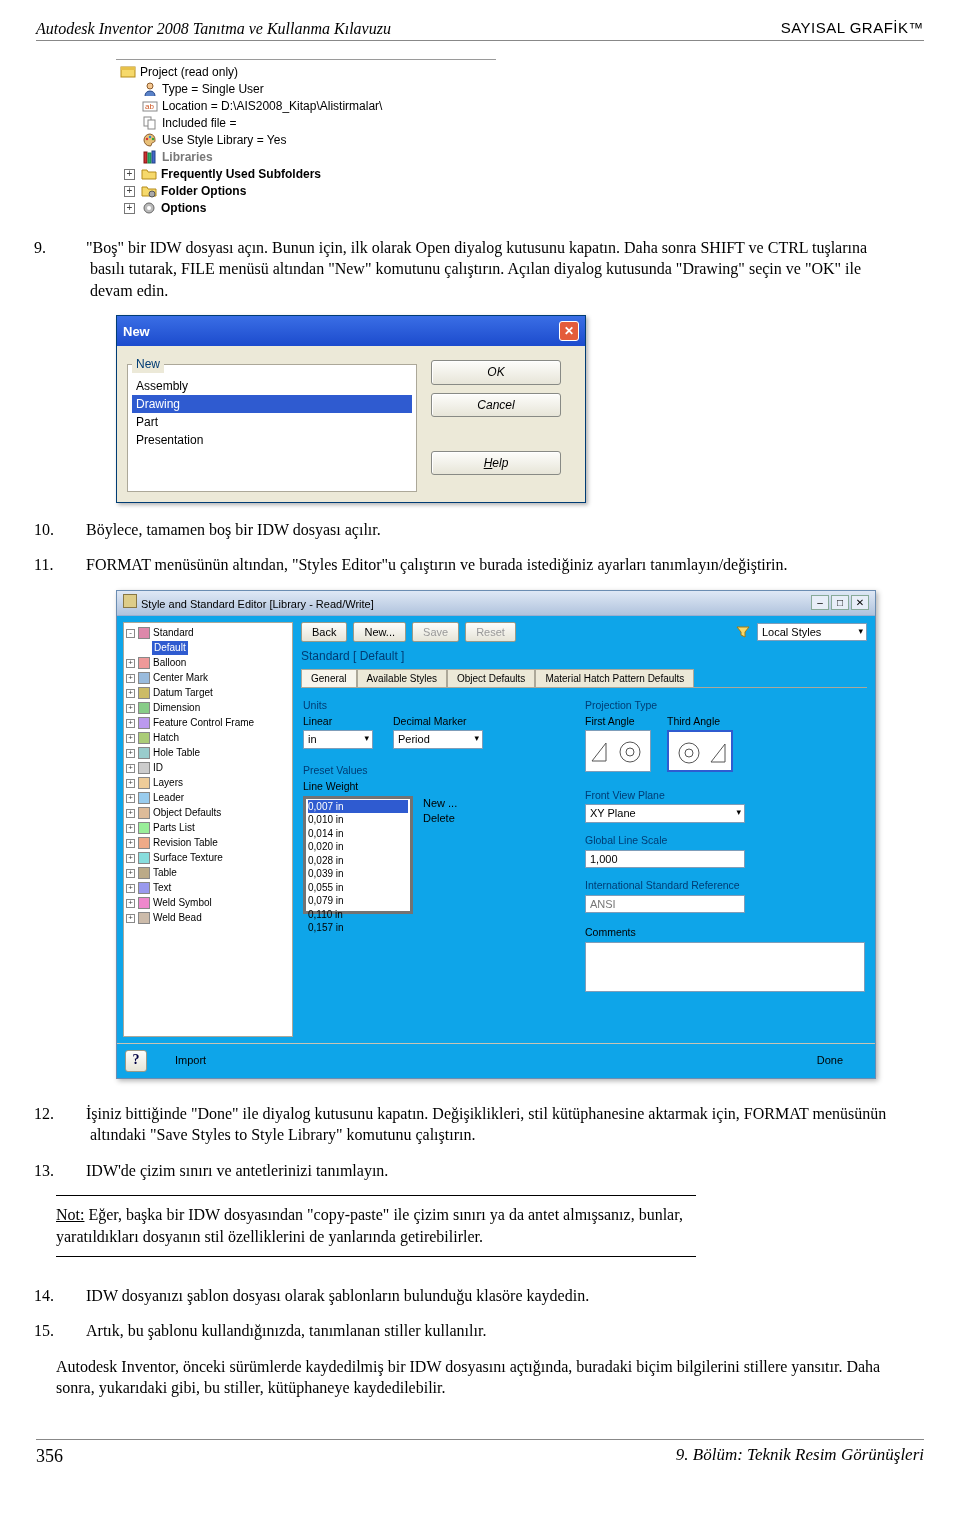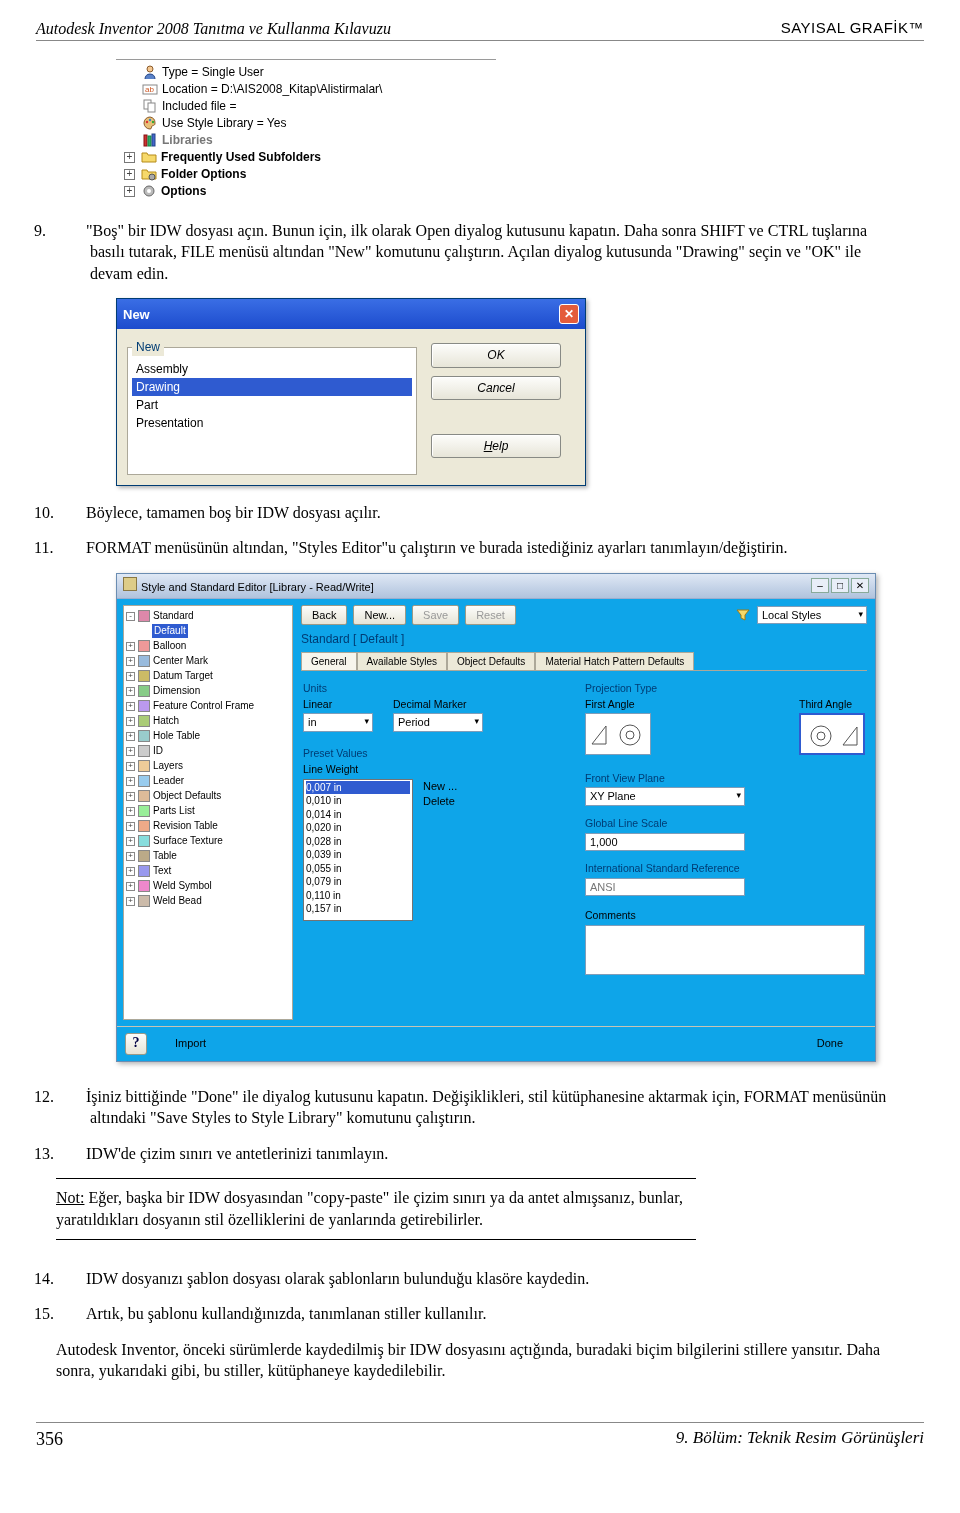--- a/index.html
+++ b/index.html
@@ -199,21 +199,21 @@
     padding:2px 9px; font-size:10px;
     position:relative;
   }
   .dlg-se .tab:first-child { background:#f7f5ec; }
   .dlg-se .pane {
     display:flex; gap:22px; padding:2px 2px 4px 2px;
   }
   .dlg-se .lbl { color:#000; font-size:10.5px; display:block; margin-bottom:2px;}
   .dlg-se .field { background:#fff; border:1px solid #7f9db9; padding:1px 4px; font-size:11px; width:110px; color:#777;}
   .dlg-se .listbox2 {
-    background:#fff; border:1px solid #737373; width:110px; height:142px;
+    background:#fff; border:3px solid #737373; width:110px; height:118px;
     font-size:10px; padding:1px 2px;
   }
   .dlg-se .listbox2 .sel { background:#2f5bd0; color:#fff; }
   .dlg-se .commentbox { background:#fff; border:1px solid #7f9db9; width:280px; height:50px;}
   .dlg-se .projbox {
     display:inline-block; width:66px; height:42px; background:#fff; border:1px solid #7f9db9;
     position:relative; font-size:8px; color:#666;
   }
   .dlg-se .bottom-row {
     display:flex; justify-content:space-between; align-items:center;
@@ -231,20 +231,29 @@
 <body>
 
 <div class="page">
   <div class="hdr">
     <span>Autodesk Inventor 2008 Tanıtma ve Kullanma Kılavuzu</span>
     <span class="hdr-right">SAYISAL GRAFİK™</span>
   </div>
 
   <div class="fig-indent">
     <div class="proj-tree">
+      <div class="row">
+        <span class="ico">
+          <svg viewBox="0 0 16 16">
+              <rect x="1" y="3" width="14" height="10" fill="#f6d96b" stroke="#b58b1a"></rect>
+              <rect x="1" y="3" width="14" height="3" fill="#e7c14a"></rect>
+            </svg>
+        </span>
+        <span>Project (read only)</span>
+      </div>
       <div class="row ind1">
         <span class="ico">
           <svg viewBox="0 0 16 16">
               <circle cx="8" cy="5" r="3" fill="#f5c892" stroke="#8a5a2a"></circle>
               <path d="M3 15c0-3 2-5 5-5s5 2 5 5" fill="#5a82c8" stroke="#2a4a8a"></path>
             </svg>
         </span>
         <span>Type = Single User</span>
       </div>
       <div class="row ind1">
@@ -516,21 +525,21 @@
                 </div>
               <div style="display:flex; flex-direction:column; ">
                 <span class="sbtn" style="width:70px;">New ...</span>
                 <span class="sbtn" style="width:70px;">Delete</span>
               </div>
             </div>
           </div>
 
           <div style="flex:1;">
             <div class="lbl" style="color:#003c74">Projection Type</div>
-            <div style="display:flex; gap:4px; margin-bottom:10px;justify-content:space-between;">
+            <div style="display:flex; gap:16px; margin-bottom:10px;">
               <div>
                 <span class="lbl">First Angle</span>
                 <span class="projbox">
                   <svg viewBox="0 0 66 42" width="66" height="42">
                     <polygon points="6,30 20,12 20,30" fill="none" stroke="#555"></polygon>
                     <circle cx="44" cy="21" r="10" fill="none" stroke="#555"></circle>
                     <circle cx="44" cy="21" r="4" fill="none" stroke="#555"></circle>
                   </svg>
                 </span>
               </div>

